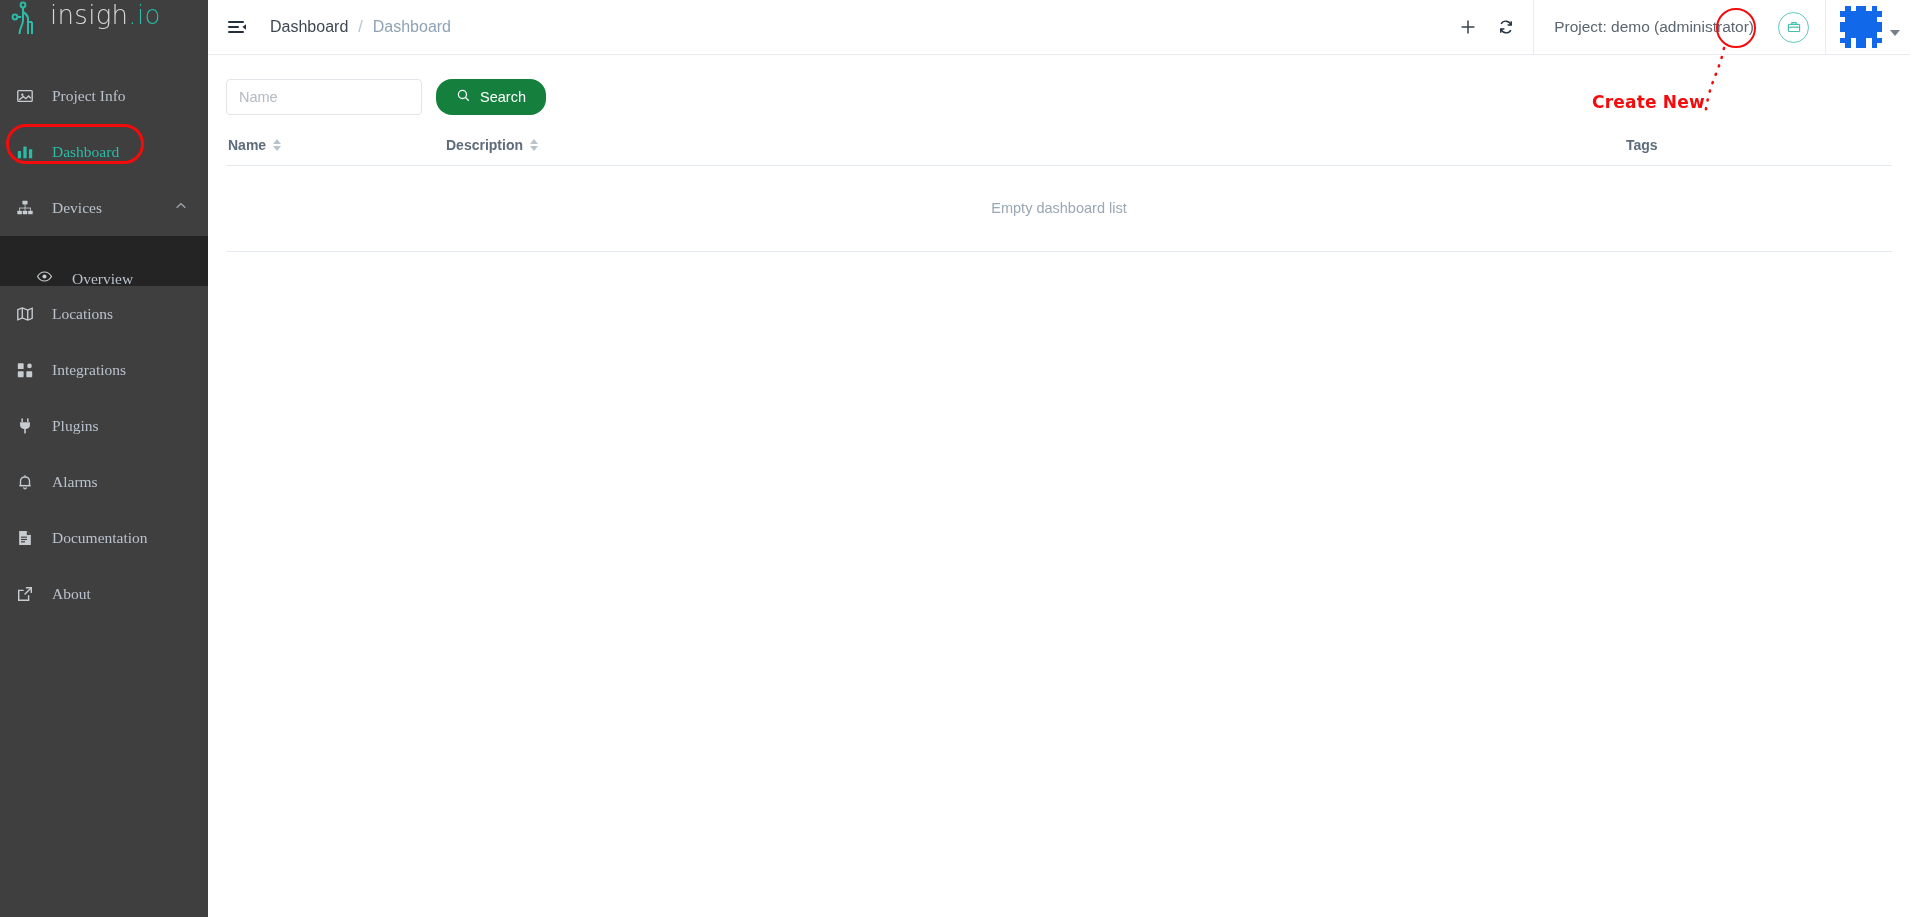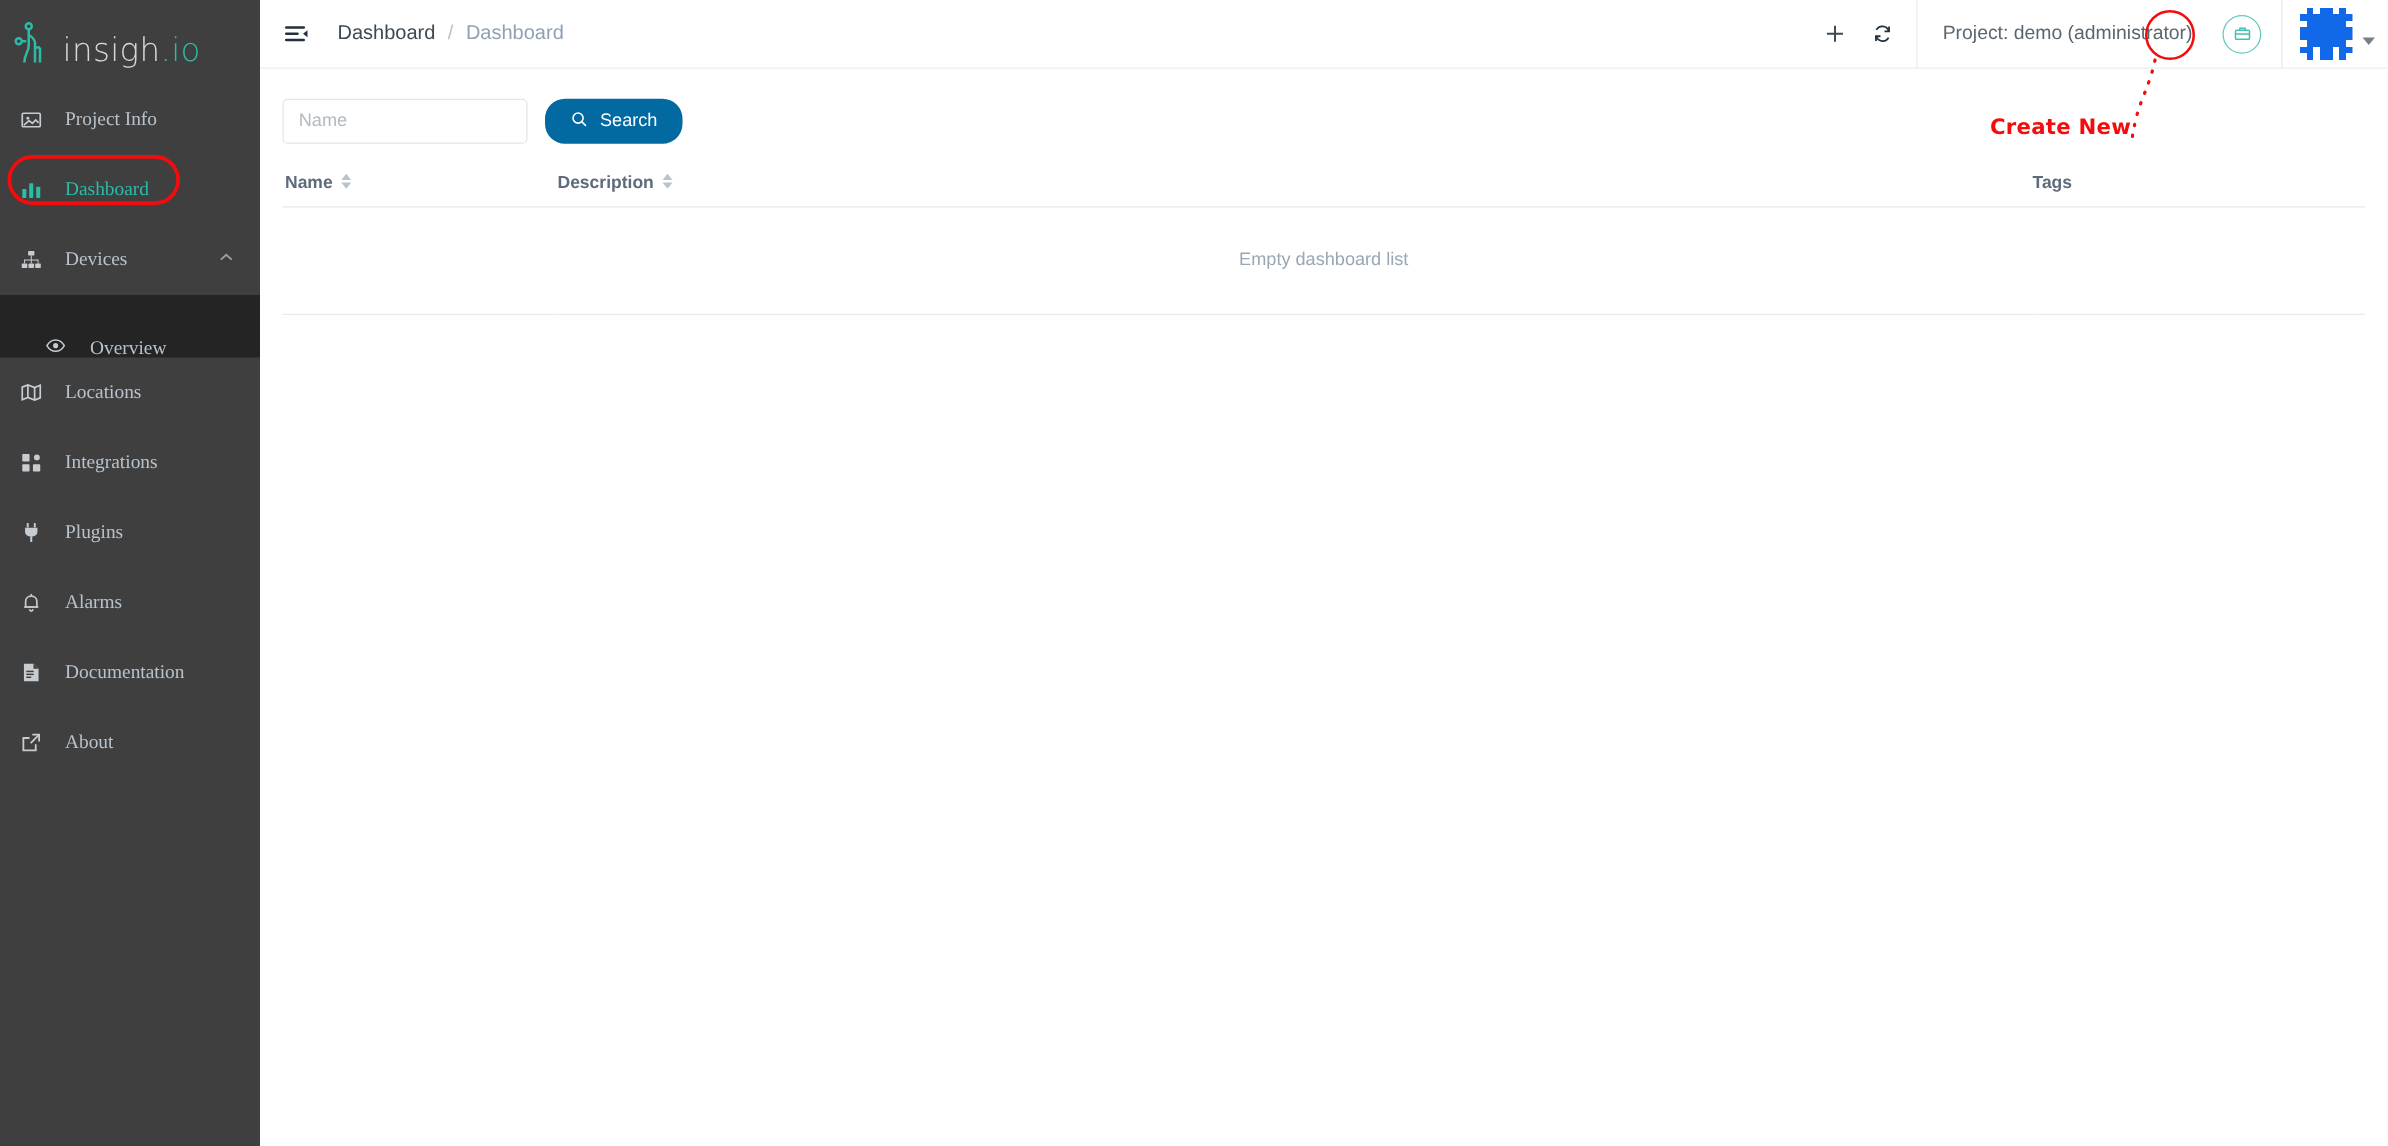--- a/index.html
+++ b/index.html
@@ -12,21 +12,21 @@
   }
   .app { display: flex; width: 1910px; height: 917px; position: relative; }
 
   
   .sidebar {
     width: 208px; min-width: 208px; height: 917px;
     background: #3f3f3f;
     display: flex; flex-direction: column;
   }
   .logo-area {
-    height: 56px; display: flex; align-items: flex-end;
+    height: 56px; display: flex; align-items: flex-start;
     padding-left: 10px; gap: 6px;
   }
   .logo-mark { width: 34px; height: 40px; flex: none; }
   .logo-text {
     font-size: 26px; color: #d7d7d7; letter-spacing: .3px;
     font-family: "DejaVu Sans", sans-serif; font-weight: 300;
   }
   .logo-text .dot { color: #2bbba6; }
 
   .nav { margin-top: 12px; display: flex; flex-direction: column; font-family: Liberation Serif, serif; }
@@ -134,21 +134,21 @@
   
   .content { padding: 24px 18px 0 18px; }
   .search-row { display: flex; align-items: center; gap: 14px; margin-bottom: 22px; }
   .search-input {
     width: 196px; height: 36px; border: 1px solid #e2e6ea; border-radius: 4px;
     padding: 0 12px; font-size: 14.5px; color: #3d4852; outline: none;
     font-family: "Liberation Sans", sans-serif; background: #fff;
   }
   .search-input::placeholder { color: #b3bac1; }
   .search-btn {
-    height: 36px; padding: 0 20px; background: #0369a1; color: #fff;
+    height: 36px; padding: 0 20px; background: #15803d; color: #fff;
     border: none; border-radius: 16px; font-size: 14.5px; cursor: pointer;
     display: flex; align-items: center; gap: 9px;
     font-family: "Liberation Sans", sans-serif;
   }
 
   table.dash-table { width: 100%; border-collapse: collapse; }
   table.dash-table th {
     text-align: left; font-size: 14px; color: #5e6b7a; font-weight: bold;
     padding: 0 0 12px 0; border-bottom: 1px solid #e4eaf0;
   }

